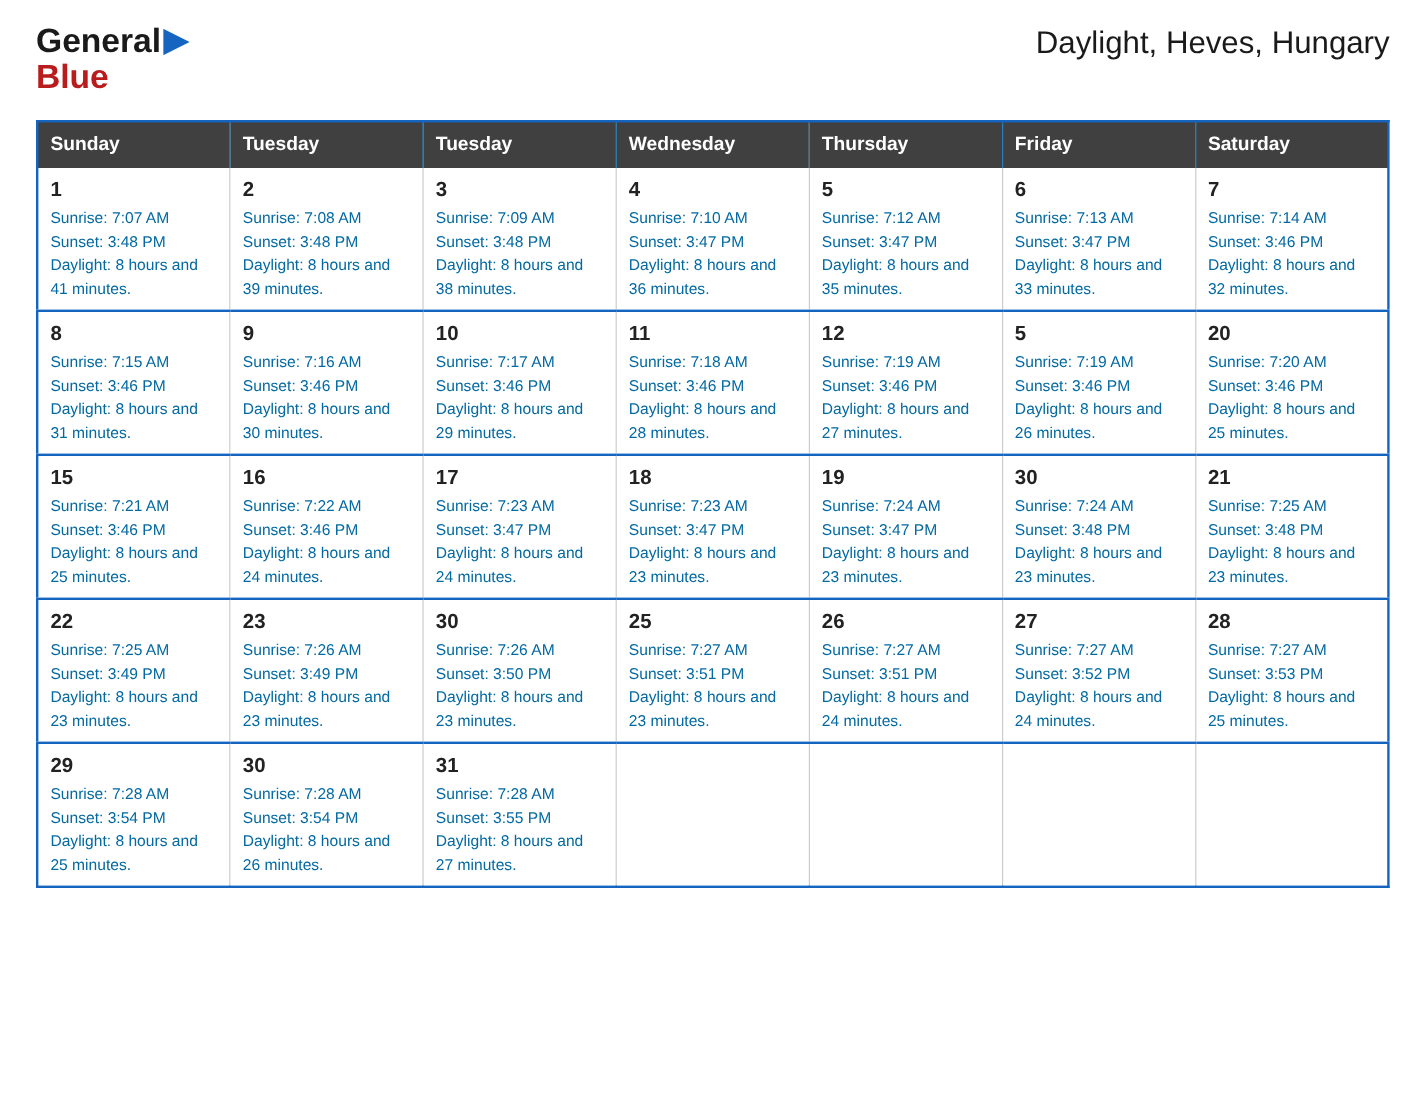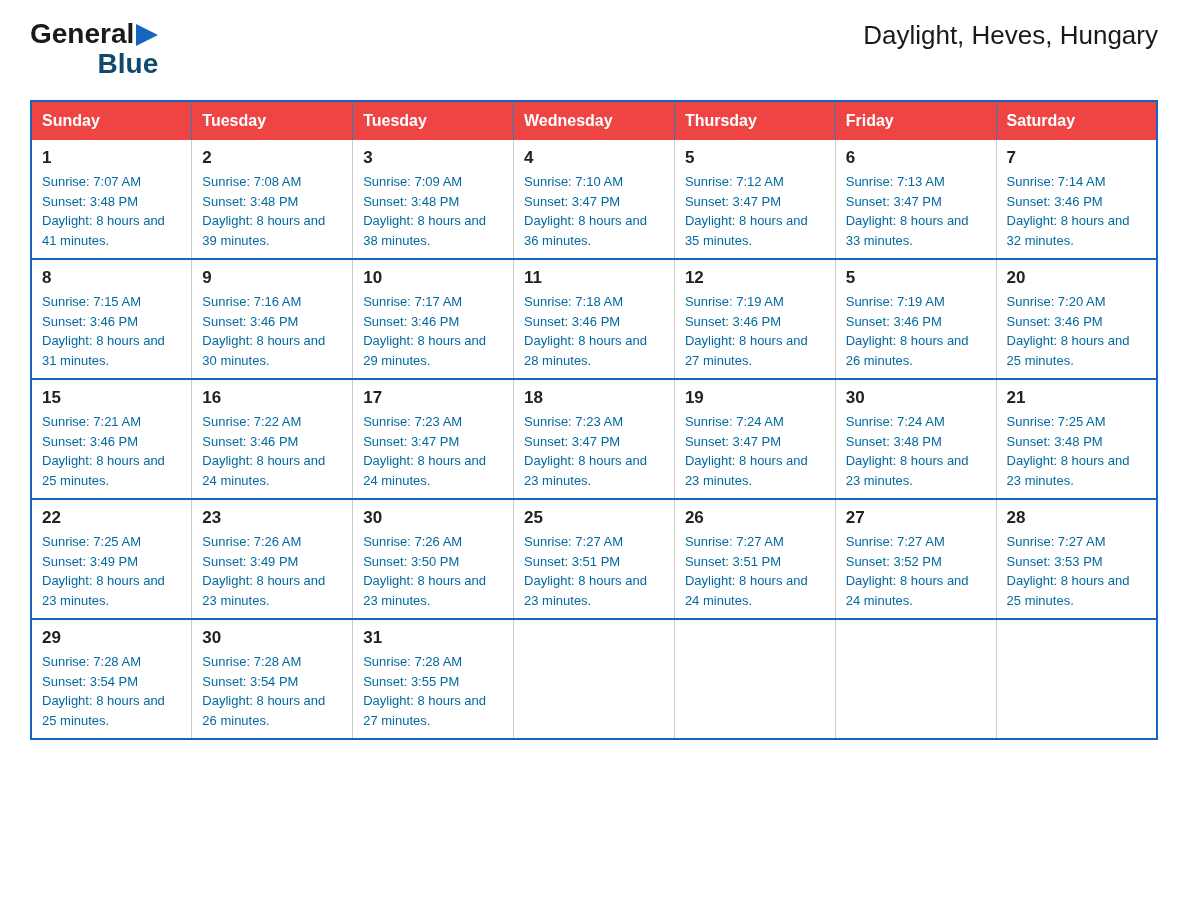--- a/index.html
+++ b/index.html
@@ -12,35 +12,35 @@
     }
     .header {
       display: flex;
       justify-content: space-between;
       align-items: flex-start;
       margin-bottom: 20px;
     }
     .logo {
       display: flex;
       flex-direction: column;
-      align-items: flex-end;
+      align-items: flex-start;
     }
     .logo-text {
       font-size: 28px;
       font-weight: bold;
       color: #1a1a1a;
       line-height: 1;
     }
     .logo-text span.general { color: #1a1a1a; }
     .logo-row {
       display: flex;
       align-items: center;
     }
     .logo-blue-text {
-      color: #0c4a6e;
+      color: #b91c1c;
       font-size: 28px;
       font-weight: bold;
     }
     .title-block {
       text-align: right;
     }
     .title-block h1 {
       font-size: 52px;
       font-weight: bold;
       color: #1a1a1a;
@@ -50,21 +50,21 @@
       font-size: 26px;
       font-weight: normal;
       color: #1a1a1a;
     }
     table {
       width: 100%;
       border-collapse: collapse;
       border: 2px solid #1565C0;
     }
     thead tr {
-      background-color: #ef4444;
+      background-color: #404040;
     }
     thead th {
       color: #fff;
       font-size: 16px;
       font-weight: bold;
       padding: 10px 10px;
       text-align: left;
       border-right: 1px solid #2980b9;
     }
     thead th:last-child { border-right: none; }

